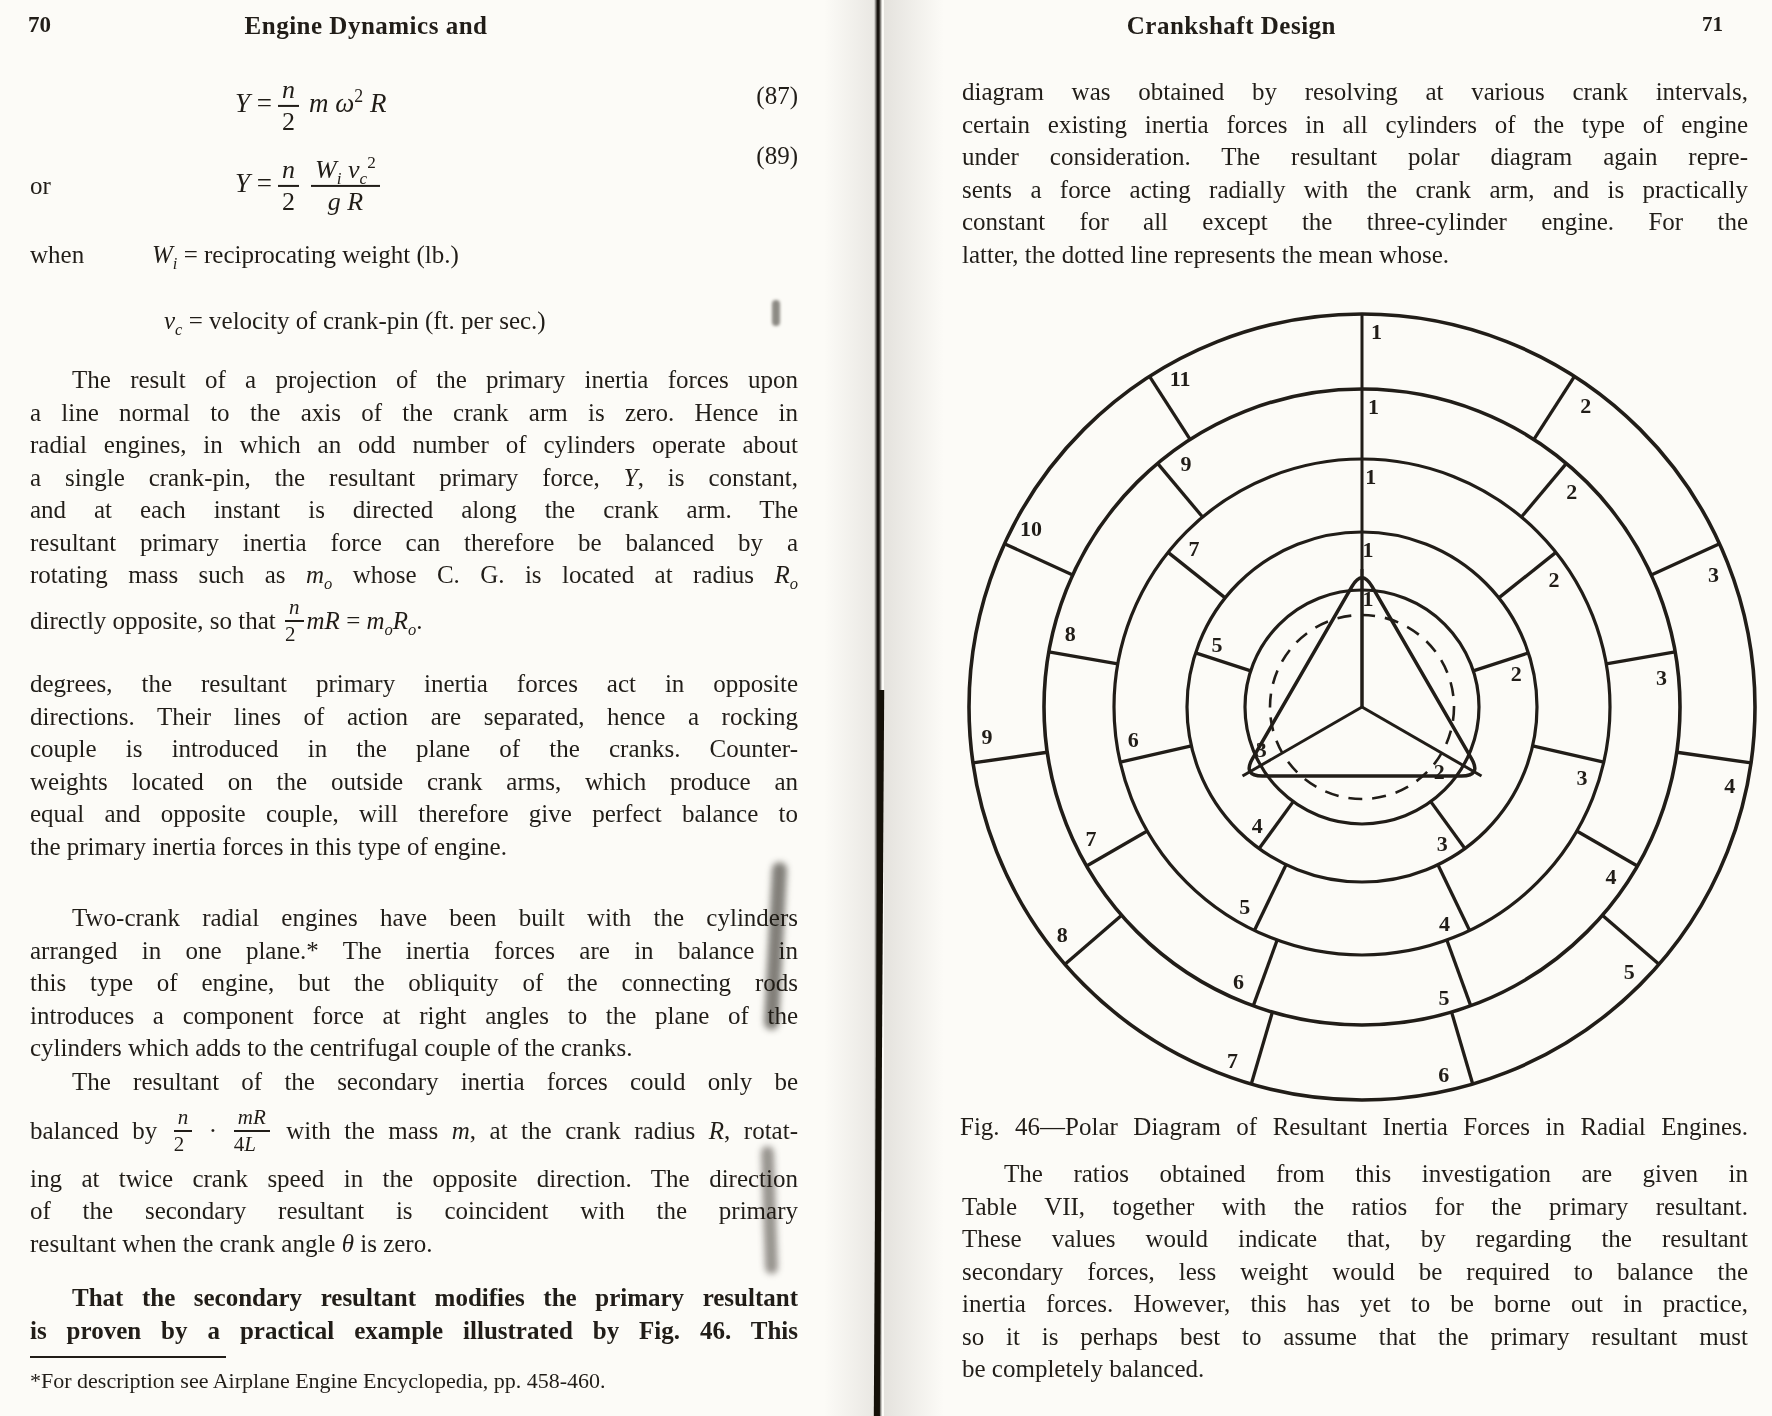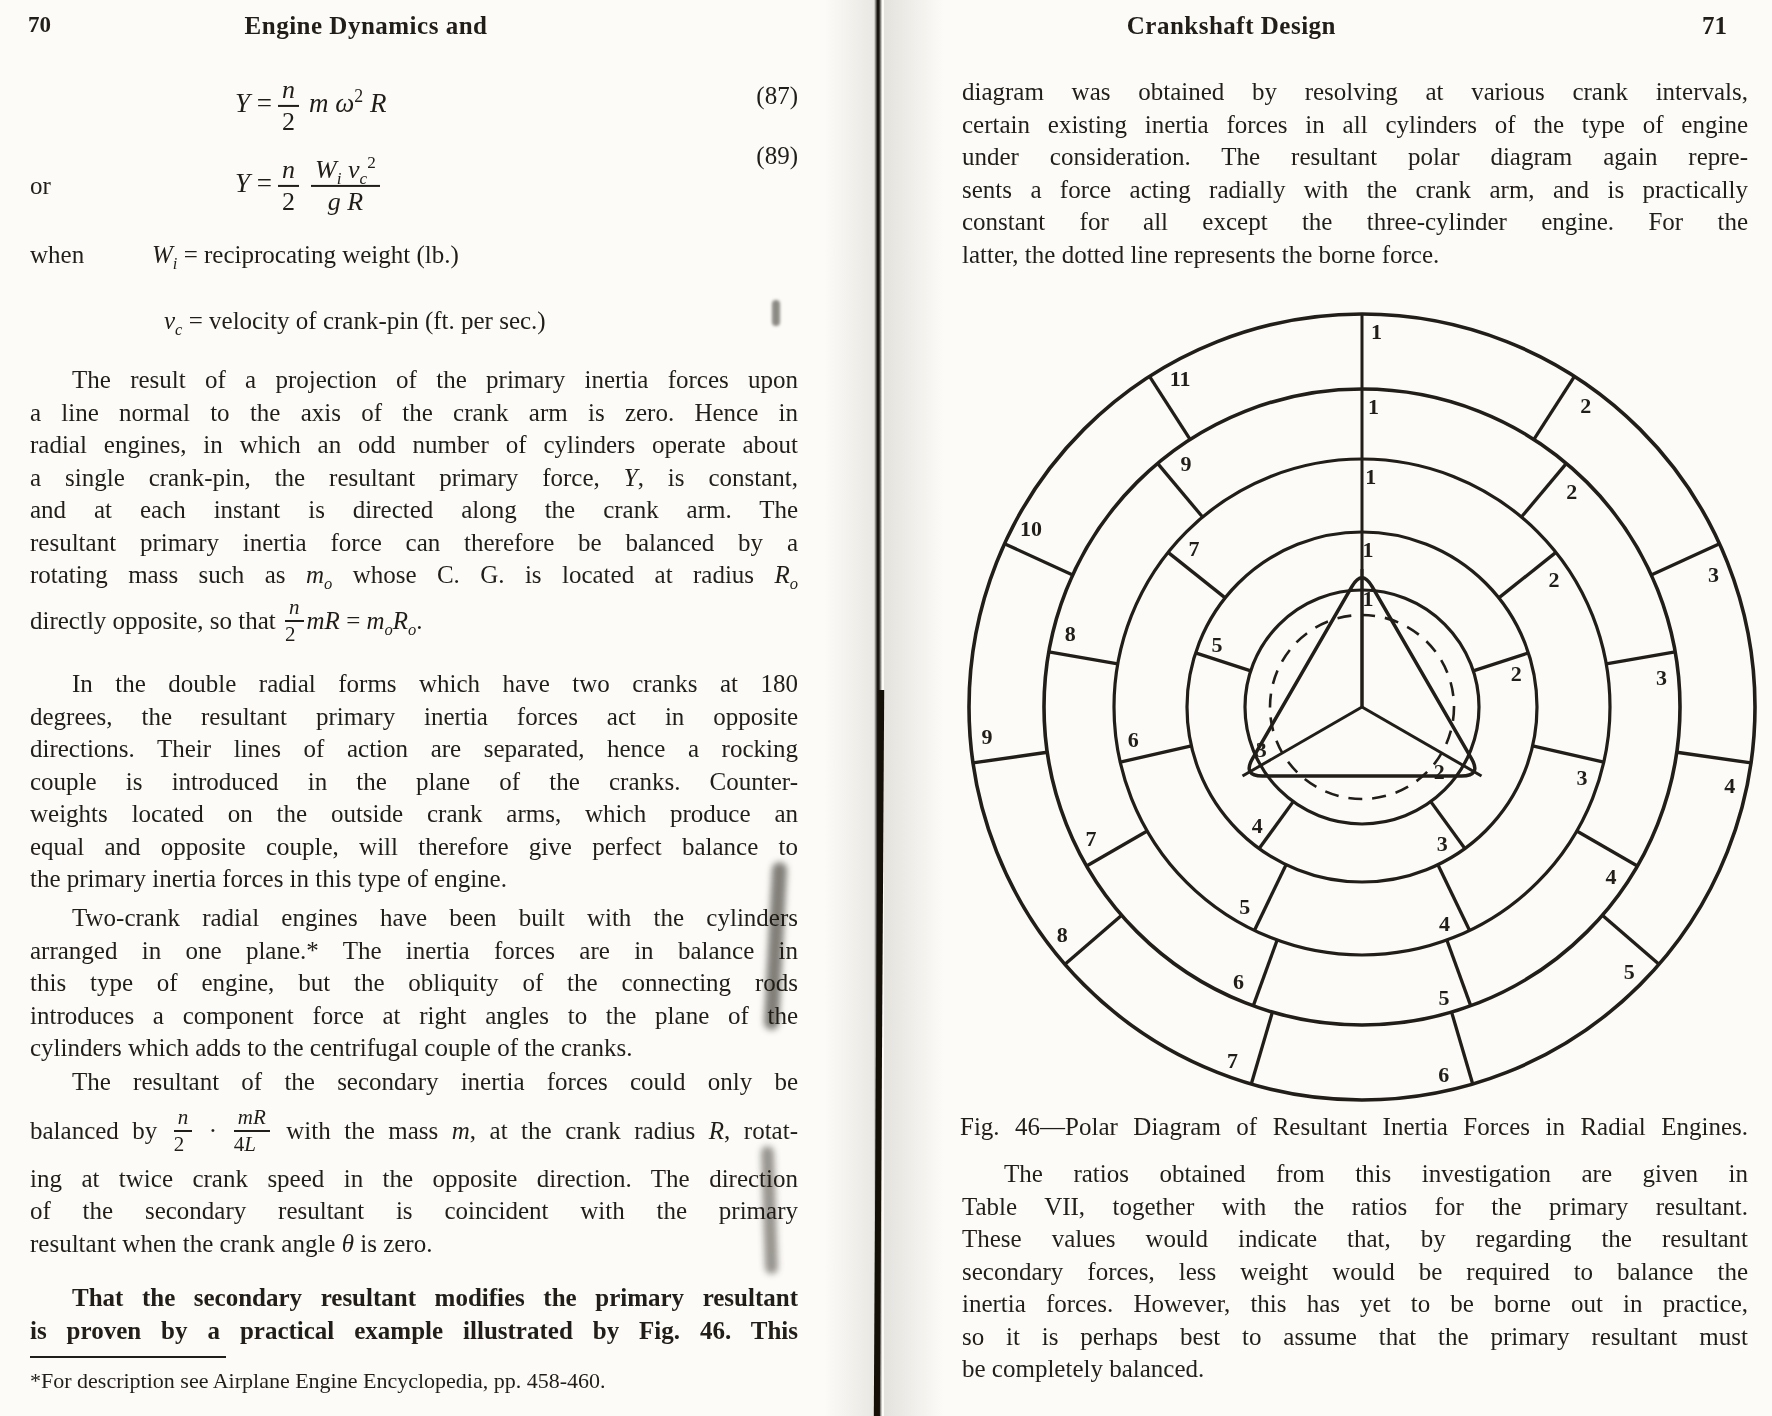--- a/index.html
+++ b/index.html
@@ -3,21 +3,21 @@
 <meta charset="utf-8">
 <style>
   html,body{margin:0;padding:0;}
   body{width:1772px;height:1416px;position:relative;background:#fcfbf7;
        font-family:"Liberation Serif","DejaVu Serif",serif;color:#211d18;overflow:hidden;}
   #scan{position:absolute;inset:0;}
   .abs{position:absolute;}
   
   .lp-num{top:12px;left:28px;font-weight:bold;font-size:23px;}
   .lp-head{top:12px;left:166px;width:400px;text-align:center;font-weight:bold;font-size:25px;letter-spacing:.5px;}
-  .rp-num{top:12px;left:1702px;font-weight:bold;font-size:25px;}
+  .rp-num{top:12px;left:1702px;font-weight:bold;font-size:21px;}
   .rp-head{top:12px;left:1086px;width:250px;text-align:right;font-weight:bold;font-size:25px;letter-spacing:.5px;}
   
   .tblock{position:absolute;left:30px;width:768px;font-size:25px;}
   .rblock{position:absolute;left:962px;width:786px;font-size:25px;}
   .line{height:32.5px;line-height:32.5px;text-align:justify;text-align-last:justify;overflow:hidden;white-space:normal;}
   .line.endline{text-align-last:left;}
   .line.ind{padding-left:42px;}
   .line.tall{height:58px;line-height:58px;}
   .p4 .line.tall{height:64px;line-height:64px;}
   .p1{top:364px;} .p2{top:668px;} .p3{top:902px;} .p4{top:1066px;} .p5{top:1282px;font-weight:bold;}
@@ -85,21 +85,20 @@
         <div class="line ind"><span>The result of a projection of the primary inertia forces upon</span></div>
         <div class="line"><span>a line normal to the axis of the crank arm is zero.  Hence in</span></div>
         <div class="line"><span>radial engines, in which an odd number of cylinders operate about</span></div>
         <div class="line"><span>a single crank-pin, the resultant primary force, <i>Y</i>, is constant,</span></div>
         <div class="line"><span>and at each instant is directed along the crank arm.  The</span></div>
         <div class="line"><span>resultant primary inertia force can therefore be balanced by a</span></div>
         <div class="line"><span>rotating mass such as <i>m<sub>o</sub></i> whose C. G. is located at radius <i>R<sub>o</sub></i></span></div>
         <div class="line endline tall"><span>directly opposite, so that </span><span class="frac"><span class="num"><i>n</i></span><span class="den">2</span></span><span><i>mR</i> = <i>m<sub>o</sub>R<sub>o</sub></i>.</span></div>
       </div>
     <div class="tblock p2">
-        <div class="line ind"><span>In the double radial forms which have two cranks at 180</span></div>
         <div class="line"><span>degrees, the resultant primary inertia forces act in opposite</span></div>
         <div class="line"><span>directions.  Their lines of action are separated, hence a rocking</span></div>
         <div class="line"><span>couple is introduced in the plane of the cranks.  Counter-</span></div>
         <div class="line"><span>weights located on the outside crank arms, which produce an</span></div>
         <div class="line"><span>equal and opposite couple, will therefore give perfect balance to</span></div>
         <div class="line endline"><span>the primary inertia forces in this type of engine.</span></div>
       </div>
     <div class="tblock p3">
         <div class="line ind"><span>Two-crank radial engines have been built with the cylinders</span></div>
         <div class="line"><span>arranged in one plane.*  The inertia forces are in balance in</span></div>
@@ -126,21 +125,21 @@
   <div>
     <div class="abs rp-num">71</div>
     <div class="abs rp-head">Crankshaft Design</div>
 
     <div class="rblock intro">
         <div class="line"><span>diagram was obtained by resolving at various crank intervals,</span></div>
         <div class="line"><span>certain existing inertia forces in all cylinders of the type of engine</span></div>
         <div class="line"><span>under consideration.  The resultant polar diagram again repre-</span></div>
         <div class="line"><span>sents a force acting radially with the crank arm, and is practically</span></div>
         <div class="line"><span>constant for all except the three-cylinder engine.  For the</span></div>
-        <div class="line endline"><span>latter, the dotted line represents the borne force.</span></div>
+        <div class="line endline"><span>latter, the dotted line represents the mean whose.</span></div>
       </div>
 
     <div class="abs figwrap" id="figwrap"><svg viewBox="0 0 892 836" width="892" height="836">
           <circle cx="482" cy="429" r="393" fill="none" stroke="#211d18" stroke-width="3.6"></circle>
           <circle cx="482" cy="429" r="318" fill="none" stroke="#211d18" stroke-width="3.6"></circle>
           <circle cx="482" cy="429" r="248" fill="none" stroke="#211d18" stroke-width="3.2"></circle>
           <circle cx="482" cy="429" r="175" fill="none" stroke="#211d18" stroke-width="3.2"></circle>
           <circle cx="482" cy="429" r="117" fill="none" stroke="#211d18" stroke-width="3.2"></circle>
           <line x1="482" y1="429" x2="482" y2="36" stroke="#211d18" stroke-width="3"></line>
           <line x1="653.9237799508801" y1="161.48137655968435" x2="694.4718412600498" y2="98.38736159734577" stroke="#211d18" stroke-width="3.3"></line>

